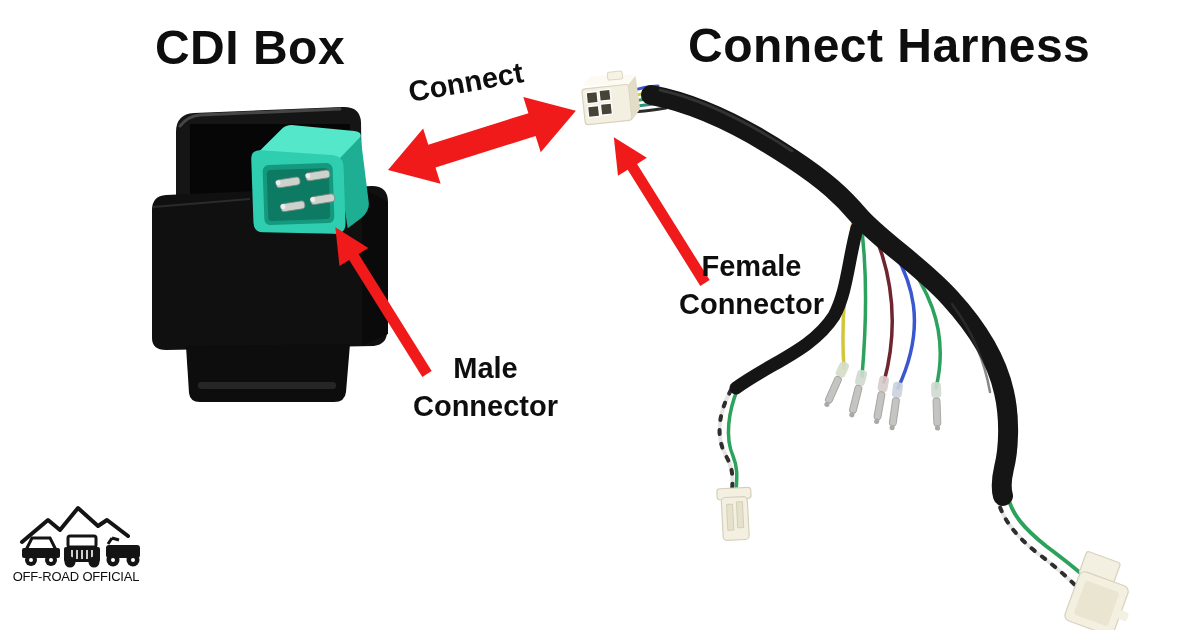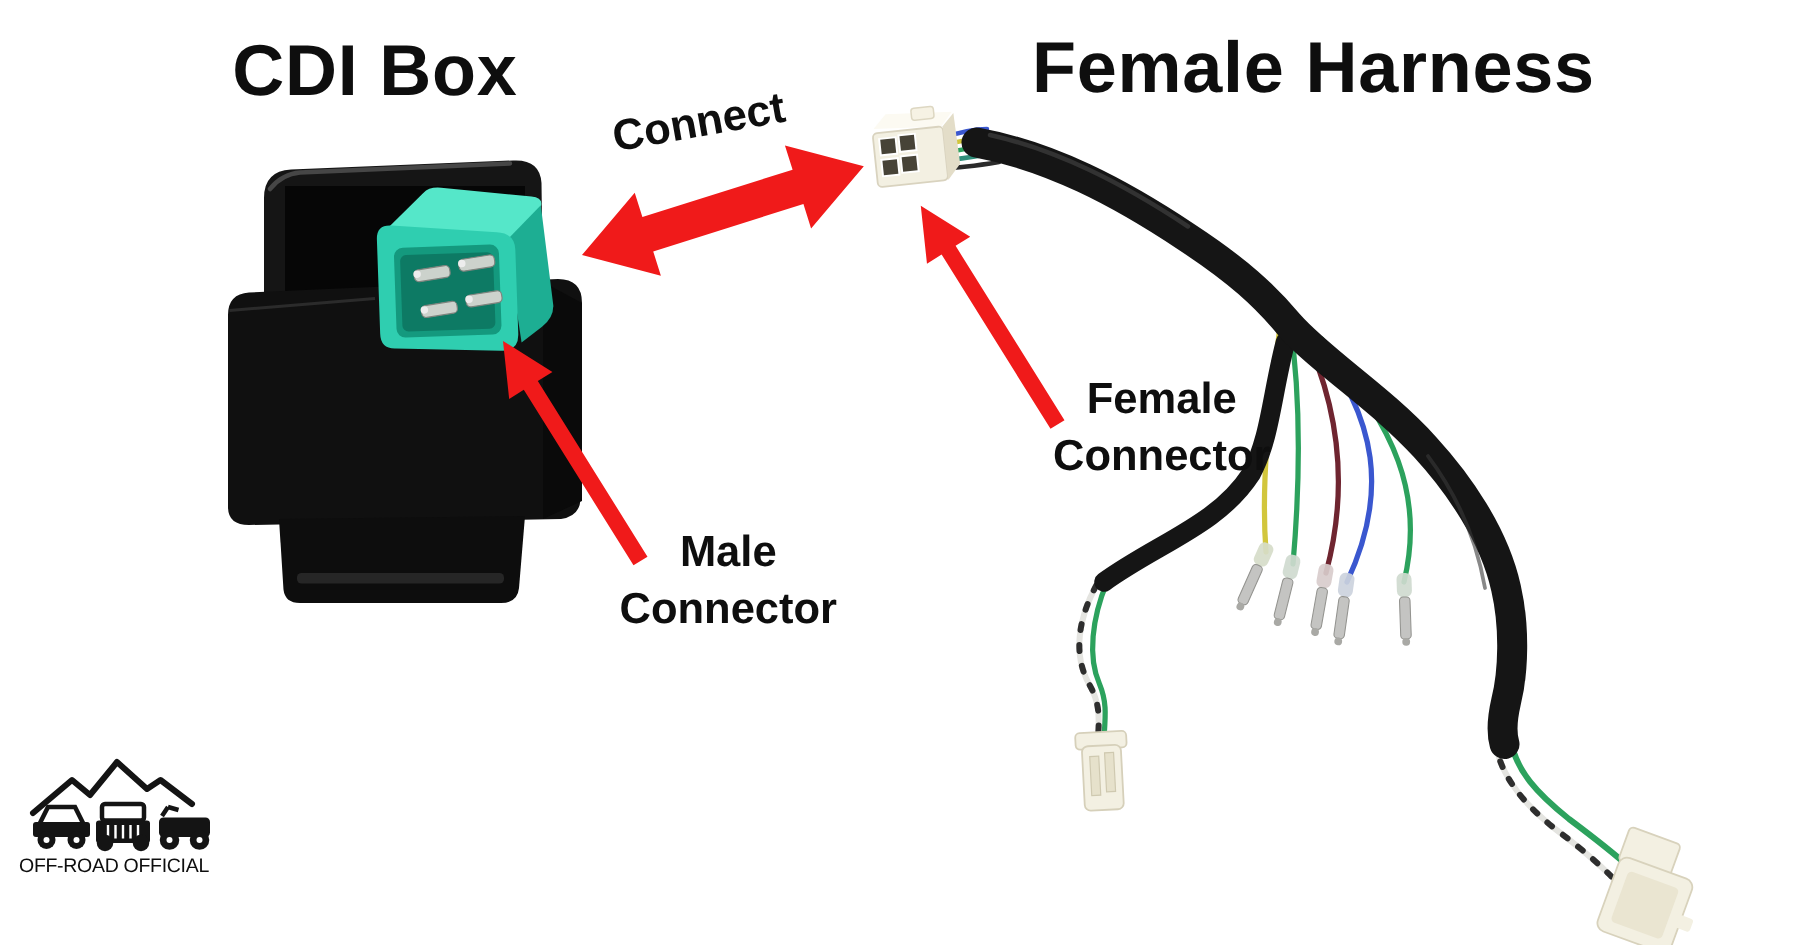--- a/index.html
+++ b/index.html
@@ -16,21 +16,21 @@
   .title-harness{left:688px;top:18px;width:320px;}
   .connect-label{
     position:absolute;left:392px;top:66px;width:148px;text-align:center;
     font-size:29px;font-weight:700;transform:rotate(-10deg);
   }
   .callout{
     position:absolute;font-size:29px;font-weight:700;line-height:38px;text-align:center;
   }
   .callout span{display:block;}
   .callout-male{left:398px;top:349px;width:175px;}
-  .callout-female{left:687px;top:247px;width:175px;}
+  .callout-female{left:664px;top:247px;width:175px;}
   .logo-text{
     position:absolute;left:12px;top:569px;width:128px;text-align:center;
     font-size:13px;font-weight:400;letter-spacing:-0.2px;white-space:nowrap;
   }
 </style>
 </head>
 <body>
 
 <div class="canvas">
 
@@ -194,21 +194,21 @@
         <rect x="94" y="47" width="34" height="13" rx="3"></rect>
         <circle cx="101" cy="62" r="6.5"></circle>
           <circle cx="121" cy="62" r="6.5"></circle>
         <circle cx="101" cy="62" r="2" fill="#ffffff"></circle>
           <circle cx="121" cy="62" r="2" fill="#ffffff"></circle>
       </g>
     </g>
   </svg>
 
   <div class="title title-cdi">CDI Box</div>
-  <div class="title title-harness">Female Harness</div>
+  <div class="title title-harness">Connect Harness</div>
 
   <div class="connect-label">Connect</div>
 
   <div class="callout callout-male">
     <span>Male</span>
     <span>Connector</span>
   </div>
 
   <div class="callout callout-female">
     <span>Female</span>

